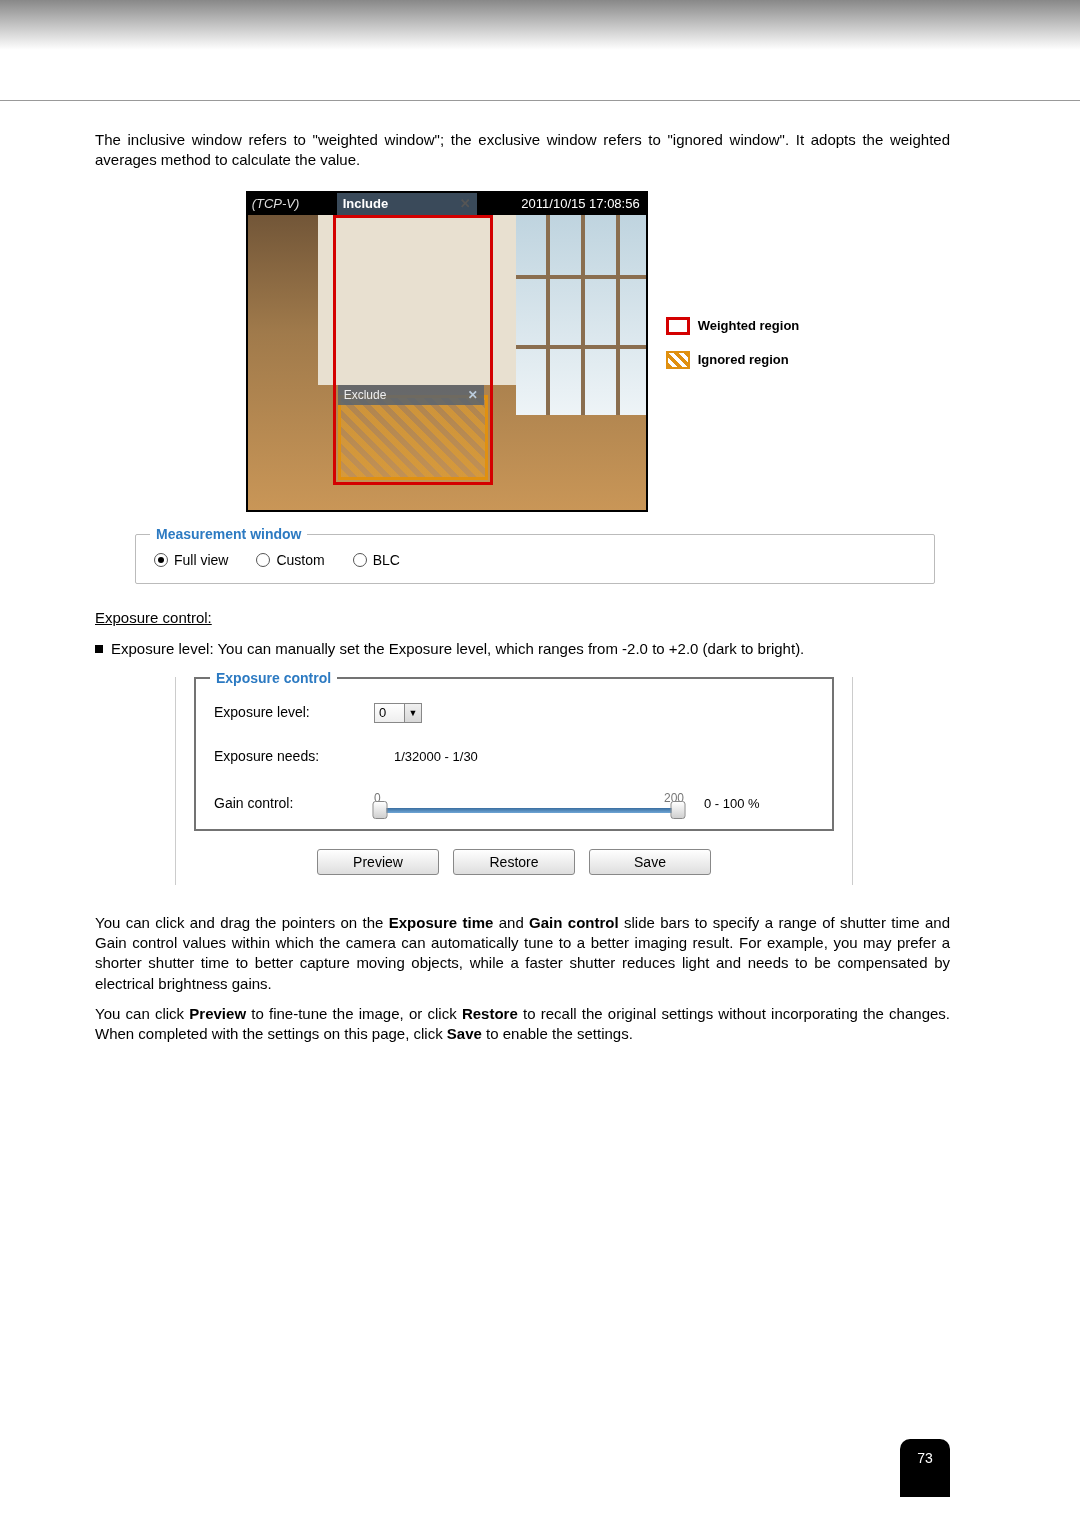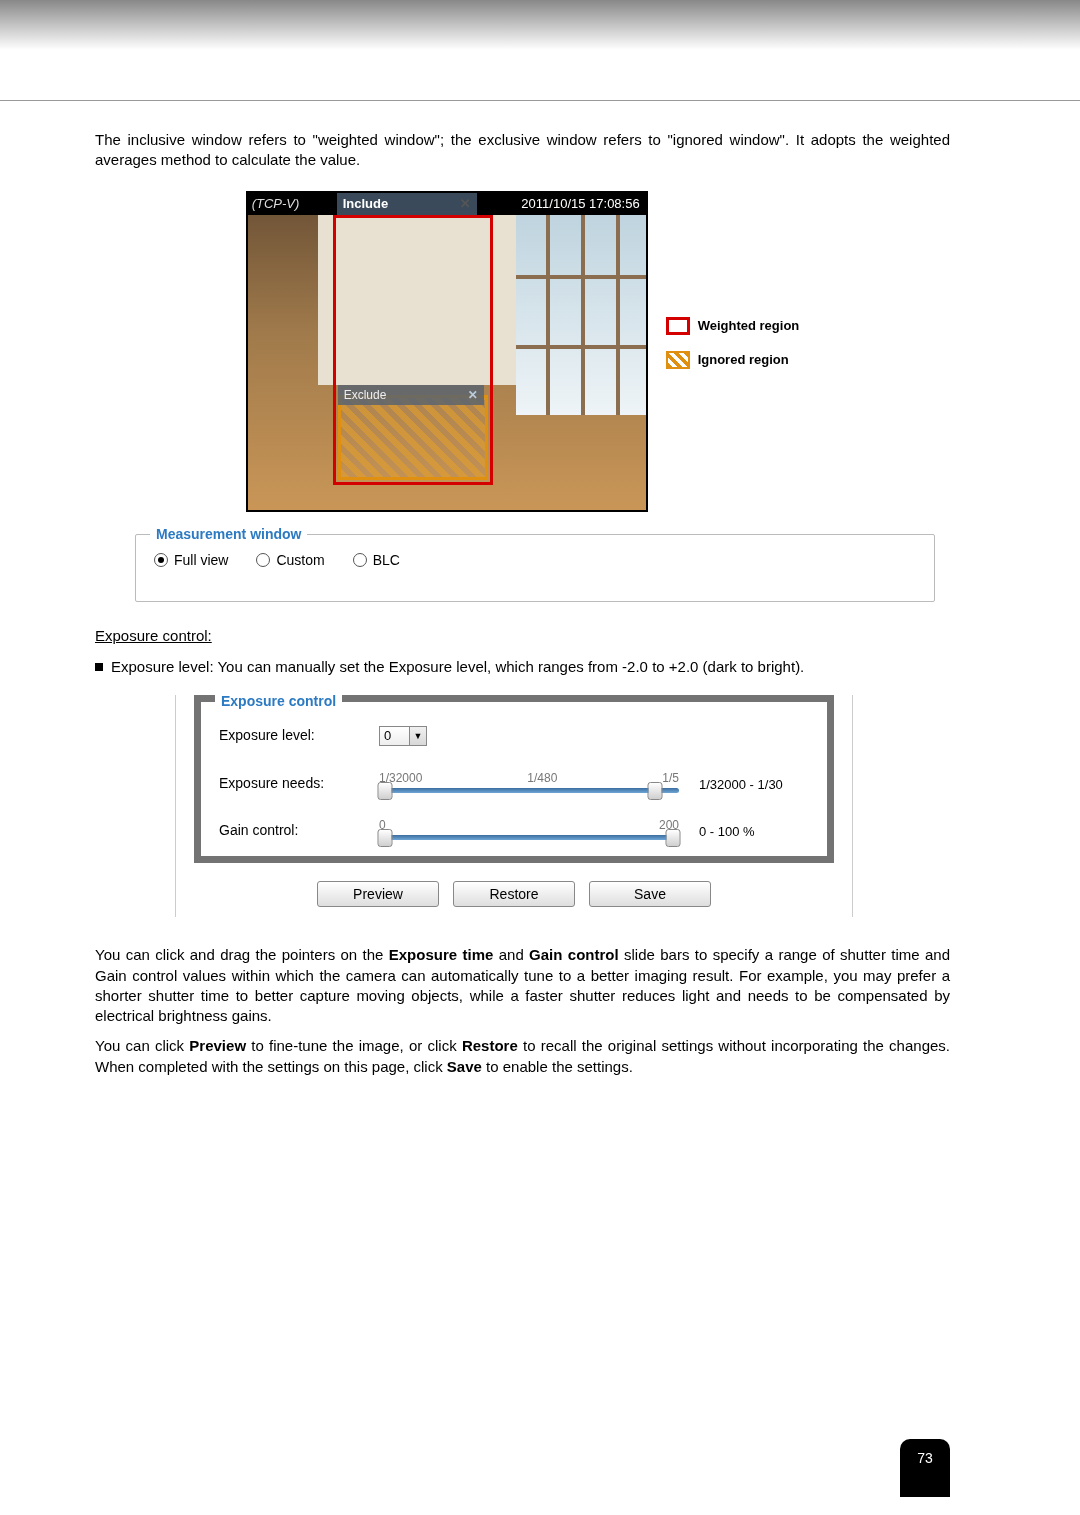--- a/index.html
+++ b/index.html
@@ -119,21 +119,21 @@
   .legend-item { display:flex; align-items:center; gap:8px; margin-bottom: 16px; }
   .legend-swatch { width: 24px; height: 18px; box-sizing: border-box; }
   .swatch-weighted { border: 3px solid #d40000; }
   .swatch-ignored {
     border: 2px solid #e09010;
     background: repeating-linear-gradient(45deg, #e09010 0 3px, transparent 3px 7px);
   }
   .fieldset {
     border: 1px solid #bbb;
     border-radius: 2px;
-    padding: 16px 18px 32px 18px;
+    padding: 16px 18px 14px 18px;
     margin-top: 22px;
     position: relative;
     width: 800px;
     margin-left: 40px;
     box-sizing: border-box;
   }
   .fieldset-title {
     position: absolute;
     top: -10px; left: 14px;
     background: #fff;
@@ -154,21 +154,21 @@
   .bullet-sq { flex:none; width:8px; height:8px; background:#000; margin-top:6px; margin-right:8px; }
   .bullet-text { flex:1;}
   .section-head { text-decoration: underline; margin-top: 24px; }
   .exposure-figure {
     margin: 18px 0 0 80px;
     width: 640px;
     border-left: 1px solid #ccc;
     border-right: 1px solid #ccc;
     padding: 0 18px 10px 18px;
   }
-  .ef-inner { border:7px solid #737373; padding:14px 18px 16px 18px; position:relative; }
+  .ef-inner { border:2px solid #737373; padding:14px 18px 16px 18px; position:relative; }
   .ef-title { position:absolute; top:-10px; left:14px; background:#fff; color:#2c7ac2; font-weight:bold; font-size:14px; padding:0 6px; }
   .form-row { display:flex; align-items:center; font-size:14px; margin-top:10px; }
   .form-label { width: 160px; }
   .select-faux {
     width: 48px; height: 20px;
     border: 1px solid #888;
     background: linear-gradient(#fff,#eee);
     display:flex; align-items:center; padding:0 4px; font-size:13px;
     position:relative; box-sizing:border-box;
   }
@@ -300,31 +300,20 @@
         <div class="form-row">
           <div class="form-label">Exposure level:</div>
           <div class="select-faux">
             <span>0</span>
             <span class="chevron">▼</span>
           </div>
         </div>
 
         <div class="form-row" style="margin-top:24px; align-items:flex-end;">
           <div class="form-label">Exposure needs:</div>
-          <div class="slider-col">
-            <div class="slider-scale">
-              <span>1/32000</span>
-              <span>1/480</span>
-              <span>1/5</span>
-            </div>
-            <div class="slider-track">
-              <div class="slider-handle" style="left:2%;"></div>
-              <div class="slider-handle" style="left:92%;"></div>
-            </div>
-          </div>
           <div class="slider-range">1/32000 - 1/30</div>
         </div>
 
         <div class="form-row" style="margin-top:24px; align-items:flex-end;">
           <div class="form-label">Gain control:</div>
           <div class="slider-col">
             <div class="slider-scale">
               <span>0</span>
               <span></span>
               <span>200</span>

